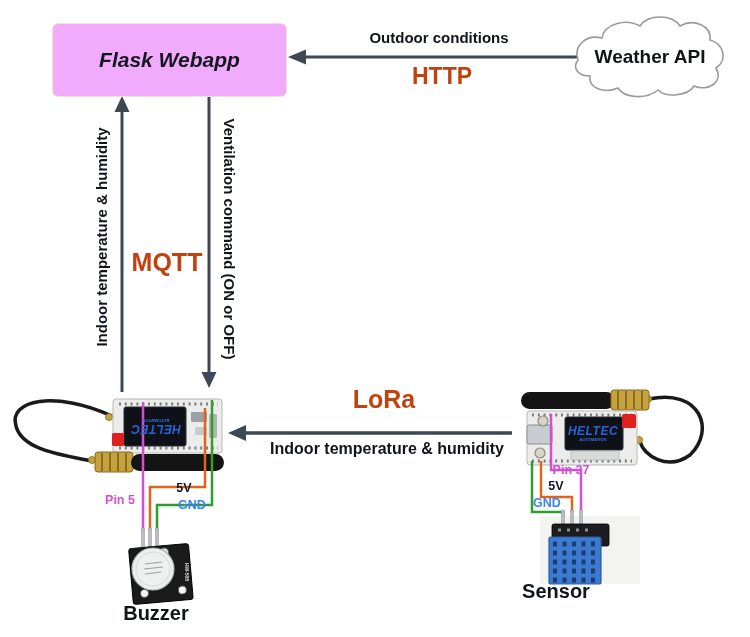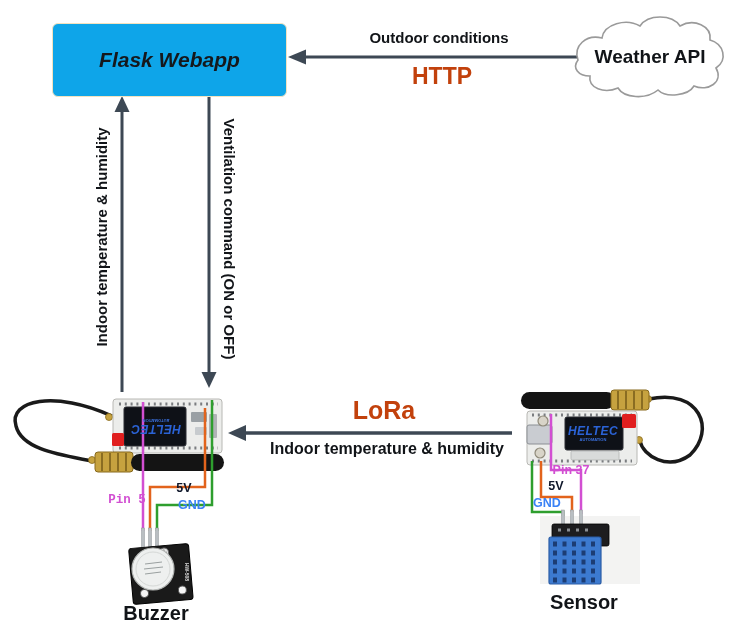--- a/index.html
+++ b/index.html
@@ -2,44 +2,44 @@
 <html><head>
 <meta charset="utf-8">
 <style>
   html,body{margin:0;padding:0;background:#ffffff;}
   .canvas{position:relative;width:750px;height:637px;background:#ffffff;
           font-family:"Liberation Sans", sans-serif;overflow:hidden;}
   svg.layer{position:absolute;left:0;top:0;}
   .lbl{position:absolute;font-weight:bold;color:#111418;white-space:nowrap;
        transform:translate(-50%,-50%);text-align:center;line-height:1.1;}
   .flask-box{position:absolute;left:52px;top:23px;width:233px;height:72px;
-       background:#0ea5e9;border:1px solid #f3e3c0;border-radius:6px;
+       background:#f0abfc;border:1px solid #f3e3c0;border-radius:6px;
        display:flex;align-items:center;justify-content:center;}
   .flask-box .t{font-weight:bold;font-style:italic;font-size:21px;color:#15181c;}
   .purple{color:#c2410c;}
   .sz15{font-size:15px;} .sz16{font-size:16px;} .sz19{font-size:19px;text-align:center;}
   .sz20{font-size:20px;} .sz23{font-size:23px;} .sz25{font-size:25px;}
   .wire-lbl{font-size:12.5px;}
   .magenta{color:#d24fd2;} .orange{color:#0f172a;} .green{color:#3b82f6;}
   .pos-outdoor{left:439px;top:38px;}
   .pos-http{left:442px;top:77px;}
   .pos-weather{left:650px;top:57px;}
   .pos-vleft{left:102px;top:237px;transform:translate(-50%,-50%) rotate(-90deg);}
   .pos-vright{left:229px;top:239px;transform:translate(-50%,-50%) rotate(90deg);}
   .pos-mqtt{left:167px;top:263px;}
-  .pos-lora{left:384px;top:411px;}
+  .pos-lora{left:384px;top:400px;}
   .pos-lorasub{left:387px;top:449px;}
-  .pos-pin5{left:127px;top:501px;font-family:Liberation Mono, monospace;}
+  .pos-pin5{left:120px;top:501px;}
   .pos-5vl{left:184px;top:489px;}
   .pos-gndl{left:192px;top:506px;}
   .pos-pin37{left:571px;top:471px;}
   .pos-5vr{left:556px;top:487px;}
   .pos-gndr{left:547px;top:504px;}
   .pos-buzzer{left:156px;top:613px;}
-  .pos-sensor{left:584px;top:591px;margin-top:11px;}
+  .pos-sensor{left:556px;top:591px;}
   .logo{position:absolute;transform:translate(-50%,-50%) ;color:#2b63d6;
         text-align:center;line-height:1;}
   .logo .big{display:block;font-weight:bold;font-style:italic;font-size:12px;
         letter-spacing:0.5px;}
   .logo .small{display:block;font-weight:bold;font-size:4px;color:#3a70dd;margin-top:1px;}
   .pos-logo-l{left:156px;top:426px;transform:translate(-50%,-50%) rotate(180deg);}
   .pos-logo-r{left:593px;top:433px;}
   .pos-hw508{left:186px;top:572px;transform:translate(-50%,-50%) rotate(90deg);
         font-size:5px;font-weight:bold;color:#d8d8d8;}
 </style>
@@ -169,20 +169,21 @@
   <div class="flask-box">
     <span class="t">Flask Webapp</span>
   </div>
 
   <div class="lbl sz15 pos-outdoor">Outdoor conditions</div>
   <div class="lbl sz23 purple pos-http">HTTP</div>
   <div class="lbl sz19 pos-weather">Weather API</div>
 
   <div class="lbl sz15 pos-vleft">Indoor temperature &amp; humidity</div>
   <div class="lbl sz15 pos-vright">Ventilation command (ON or OFF)</div>
+  <div class="lbl sz25 purple pos-mqtt">MQTT</div>
 
   <div class="lbl sz25 purple pos-lora">LoRa</div>
   <div class="lbl sz16 pos-lorasub">Indoor temperature &amp; humidity</div>
 
   <div class="lbl wire-lbl magenta pos-pin5">Pin 5</div>
   <div class="lbl wire-lbl orange pos-5vl">5V</div>
   <div class="lbl wire-lbl green pos-gndl">GND</div>
 
   <div class="lbl wire-lbl magenta pos-pin37">Pin 37</div>
   <div class="lbl wire-lbl orange pos-5vr">5V</div>

